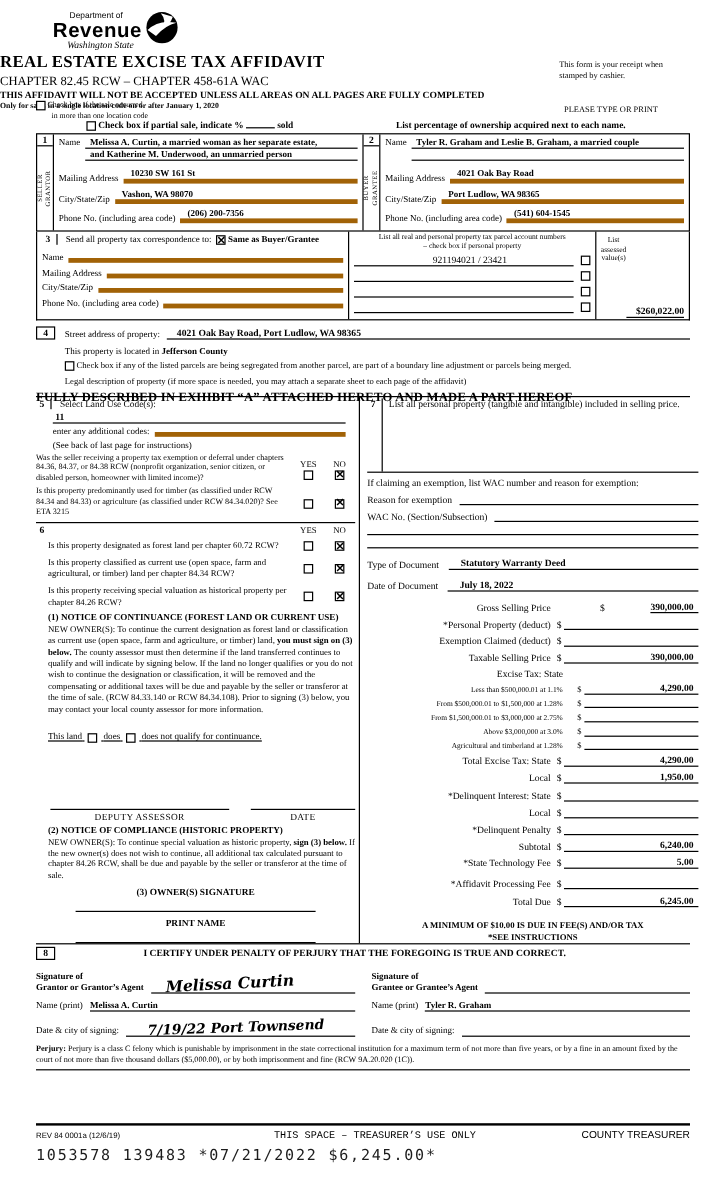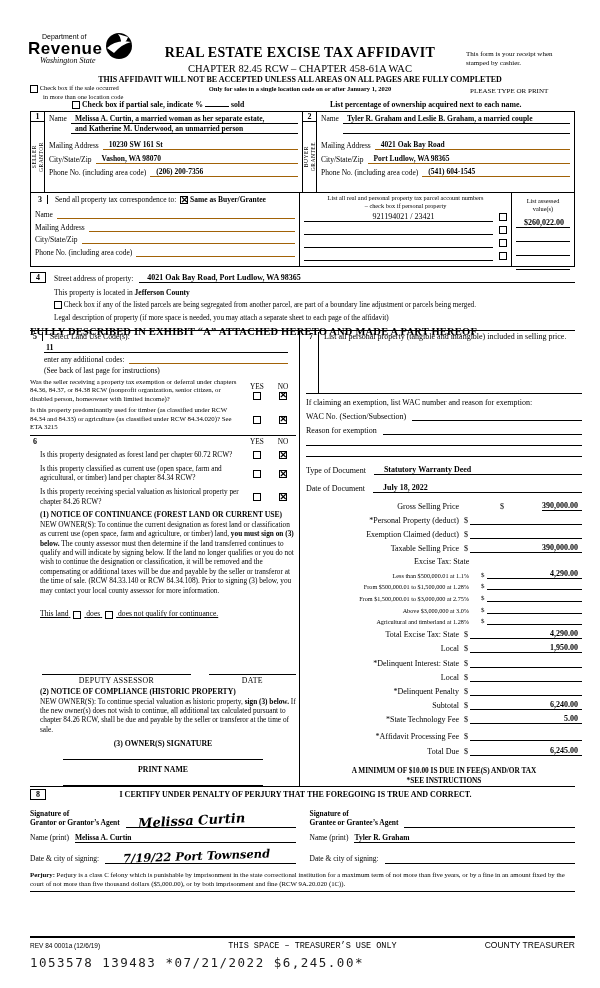--- a/index.html
+++ b/index.html
@@ -17,48 +17,48 @@
   .numbox { display:inline-block; border:1px solid #000; min-width:16px; text-align:center; font-weight:bold; font-size:8px; padding:0 2px; }
 
   
   .logo { display:flex; align-items:flex-start; }
   .logo-text { line-height:1; }
   .logo-dept { font-size:7px; font-family:"Liberation Sans",sans-serif; margin-left:14px; }
   .logo-rev { font-size:17px; font-weight:bold; font-family:"Liberation Sans",sans-serif; letter-spacing:0.5px; }
   .logo-state { font-size:8px; font-style:italic; margin-left:12px; }
 
   
-  .titleblock { width:100%; text-align:center; line-height:1.25; }
+  .titleblock { width:100%; line-height:1.25; }
   .t1 { font-size:14px; font-weight:bold; letter-spacing:0.3px; }
   .t2 { font-size:10.5px; }
   .t3 { font-size:8px; font-weight:bold; }
   .t4 { font-size:6.5px; font-weight:bold; }
   .receipt-note { font-size:7px; width:110px; line-height:1.3; }
   .smallnote { font-size:6.5px; line-height:1.3; }
 
   
   .parties { display:flex; border:1px solid #000; height:82px; }
   .party { flex:1; display:flex; border-right:1px solid #000; }
   .party:last-child { border-right:none; }
   .party-side { width:14px; border-right:1px solid #000; display:flex; flex-direction:column; align-items:center; font-size:8px; }
   .vlabels { flex:1; display:flex; justify-content:center; align-items:center; gap:0px; }
   .vtxt { writing-mode:vertical-rl; transform:rotate(180deg); font-size:5.5px; letter-spacing:0.5px; line-height:1.1; }
   .party-main { flex:1; padding:2px 4px 2px 4px; font-size:7.5px; }
   .frow { display:flex; align-items:flex-end; margin-top:3.5px; }
   .flabel { white-space:nowrap; padding-right:4px; }
-  .fval { flex:1; border-bottom:1px solid #a16207; font-weight:bold; font-size:7.5px; padding-left:6px; min-height:9px; }
+  .fval { flex:1; border-bottom:4px solid #a16207; font-weight:bold; font-size:7.5px; padding-left:6px; min-height:9px; }
   .nameblock { display:flex; }
   .nameval { flex:1; }
   .nameval .nline { border-bottom:1px solid #000; font-weight:bold; font-size:7.5px; padding-left:4px; min-height:10px; }
 
   
   .row3 { display:flex; border:1px solid #000; border-top:none; height:74px; font-size:7.5px; }
   .r3left { width:268px; padding:2px 4px; }
   .r3mid { width:212px; border-left:1px solid #000; padding:1px 4px; display:flex; flex-direction:column; }
-  .r3right { flex:1; border-left:1px solid #000; padding:1px 4px; display:flex; flex-direction:column; }
+  .r3right { flex:1; border-left:1px solid #000; padding:1px 4px; display:flex; flex-direction:row; }
   .r3hdr { font-size:6.3px; text-align:center; line-height:1.2; }
   .prow { display:flex; align-items:flex-end; margin-top:3px; }
   .prow .uline { flex:1; min-height:10px; }
   .prow .cb { margin-left:6px; margin-bottom:1px; }
   .parcelval { font-weight:normal; padding-left:10px; font-size:8px;text-align:center; }
   .assessedval { font-weight:bold; padding-left:8px; font-size:8px; }
 
   
   .s4row { display:flex; align-items:flex-end; font-size:7.5px; }
   .s4street { flex:1; border-bottom:1px solid #000; font-weight:bold; font-size:8px; padding-left:8px; }
@@ -124,21 +124,21 @@
   .foot-rev { font-size:6.5px; width:170px; }
   .foot-mid { flex:1; text-align:center; font-size:8.5px;font-family:Liberation Mono, monospace; }
   .foot-right { width:150px; text-align:right; font-size:8.5px; }
   .stamp { font-family:"DejaVu Sans Mono", monospace; font-size:12.5px; letter-spacing:1.5px; color:#1c1c1c; margin-top:4px; }
 </style>
 </head>
 <body>
 
 <div class="page">
 
-  <div class="abs logo" style="top:10px; left:28px;margin-top:23px;">
+  <div class="abs logo" style="top:10px; left:44px;">
     <div class="logo-text">
       <div class="logo-dept">Department of</div>
       <div class="logo-rev">Revenue</div>
       <div class="logo-state">Washington State</div>
     </div>
     <span style="margin-left:2px; margin-top:-2px;">
       <svg width="30" height="30" viewBox="0 0 30 30">
         <circle cx="15" cy="15" r="13" fill="#000"></circle>
         <path d="M3 17 Q12 8 27 11 Q18 13 10 22 Z" fill="#fff"></path>
         <path d="M14 3 Q20 10 14 16 Q22 13 24 6 Z" fill="#fff"></path>
@@ -412,25 +412,25 @@
 
     <div class="mcol-r">
       <div class="sec7">
         <span class="secnum">7</span>
         <span style="flex:1; line-height:1.35; padding-right:4px;">List all personal property (tangible and intangible) included in selling price.</span>
       </div>
 
       <div class="exem">
         <div>If claiming an exemption, list WAC number and reason for exemption:</div>
         <div class="exrow">
+          <span>Reason for exemption</span>
+          <span class="uline"></span>
+        </div>
+        <div class="exrow">
           <span>WAC No. (Section/Subsection)</span>
-          <span class="uline"></span>
-        </div>
-        <div class="exrow">
-          <span>Reason for exemption</span>
           <span class="uline"></span>
         </div>
         <div class="fullline"></div>
         <div class="fullline"></div>
       </div>
 
       <div class="docrow">
         <span class="flabel">Type of Document</span>
         <span class="docval">Statutory Warranty Deed</span>
       </div>

